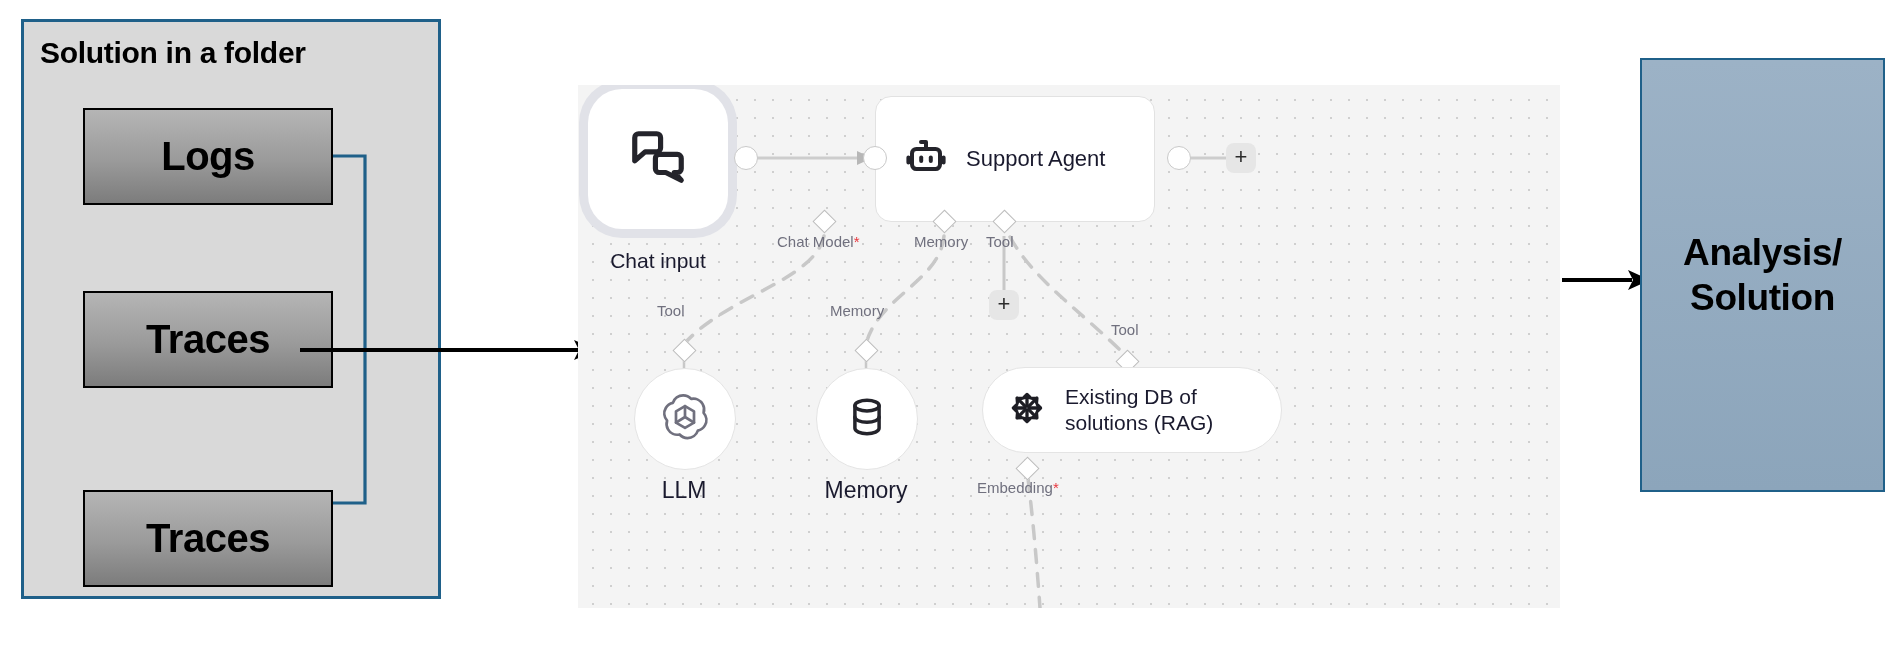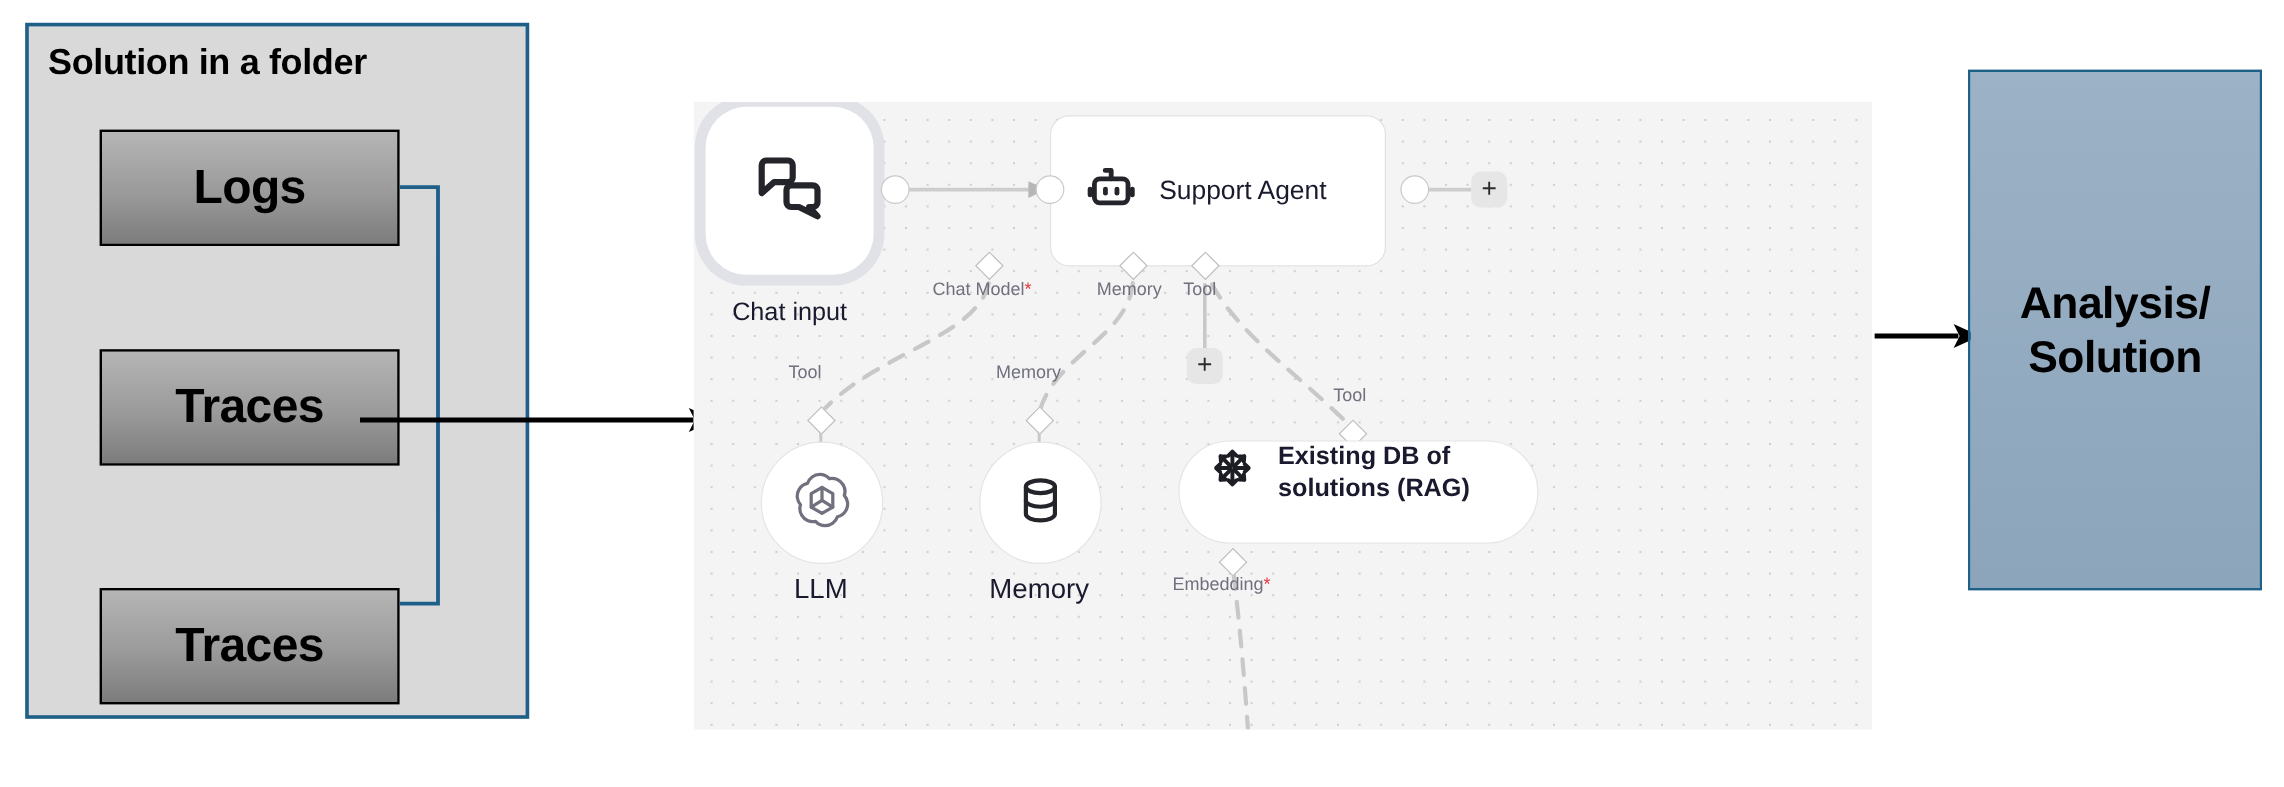--- a/index.html
+++ b/index.html
@@ -203,24 +203,24 @@
   #node-rag {
     position: absolute;
     left: 404px;
     top: 282px;
     width: 300px;
     height: 86px;
     border-radius: 43px;
     background: #ffffff;
     border: 1px solid #e4e4e4;
     display: flex;
+    align-items: center;
     gap: 16px;
     padding-left: 22px;
     box-sizing: border-box;
-    font-weight: bold;
   }
   #node-rag-label {
     font-size: 21px;
     color: #1a1a2e;
     line-height: 1.25;
   }
 
   
   #right-panel {
     position: absolute;

